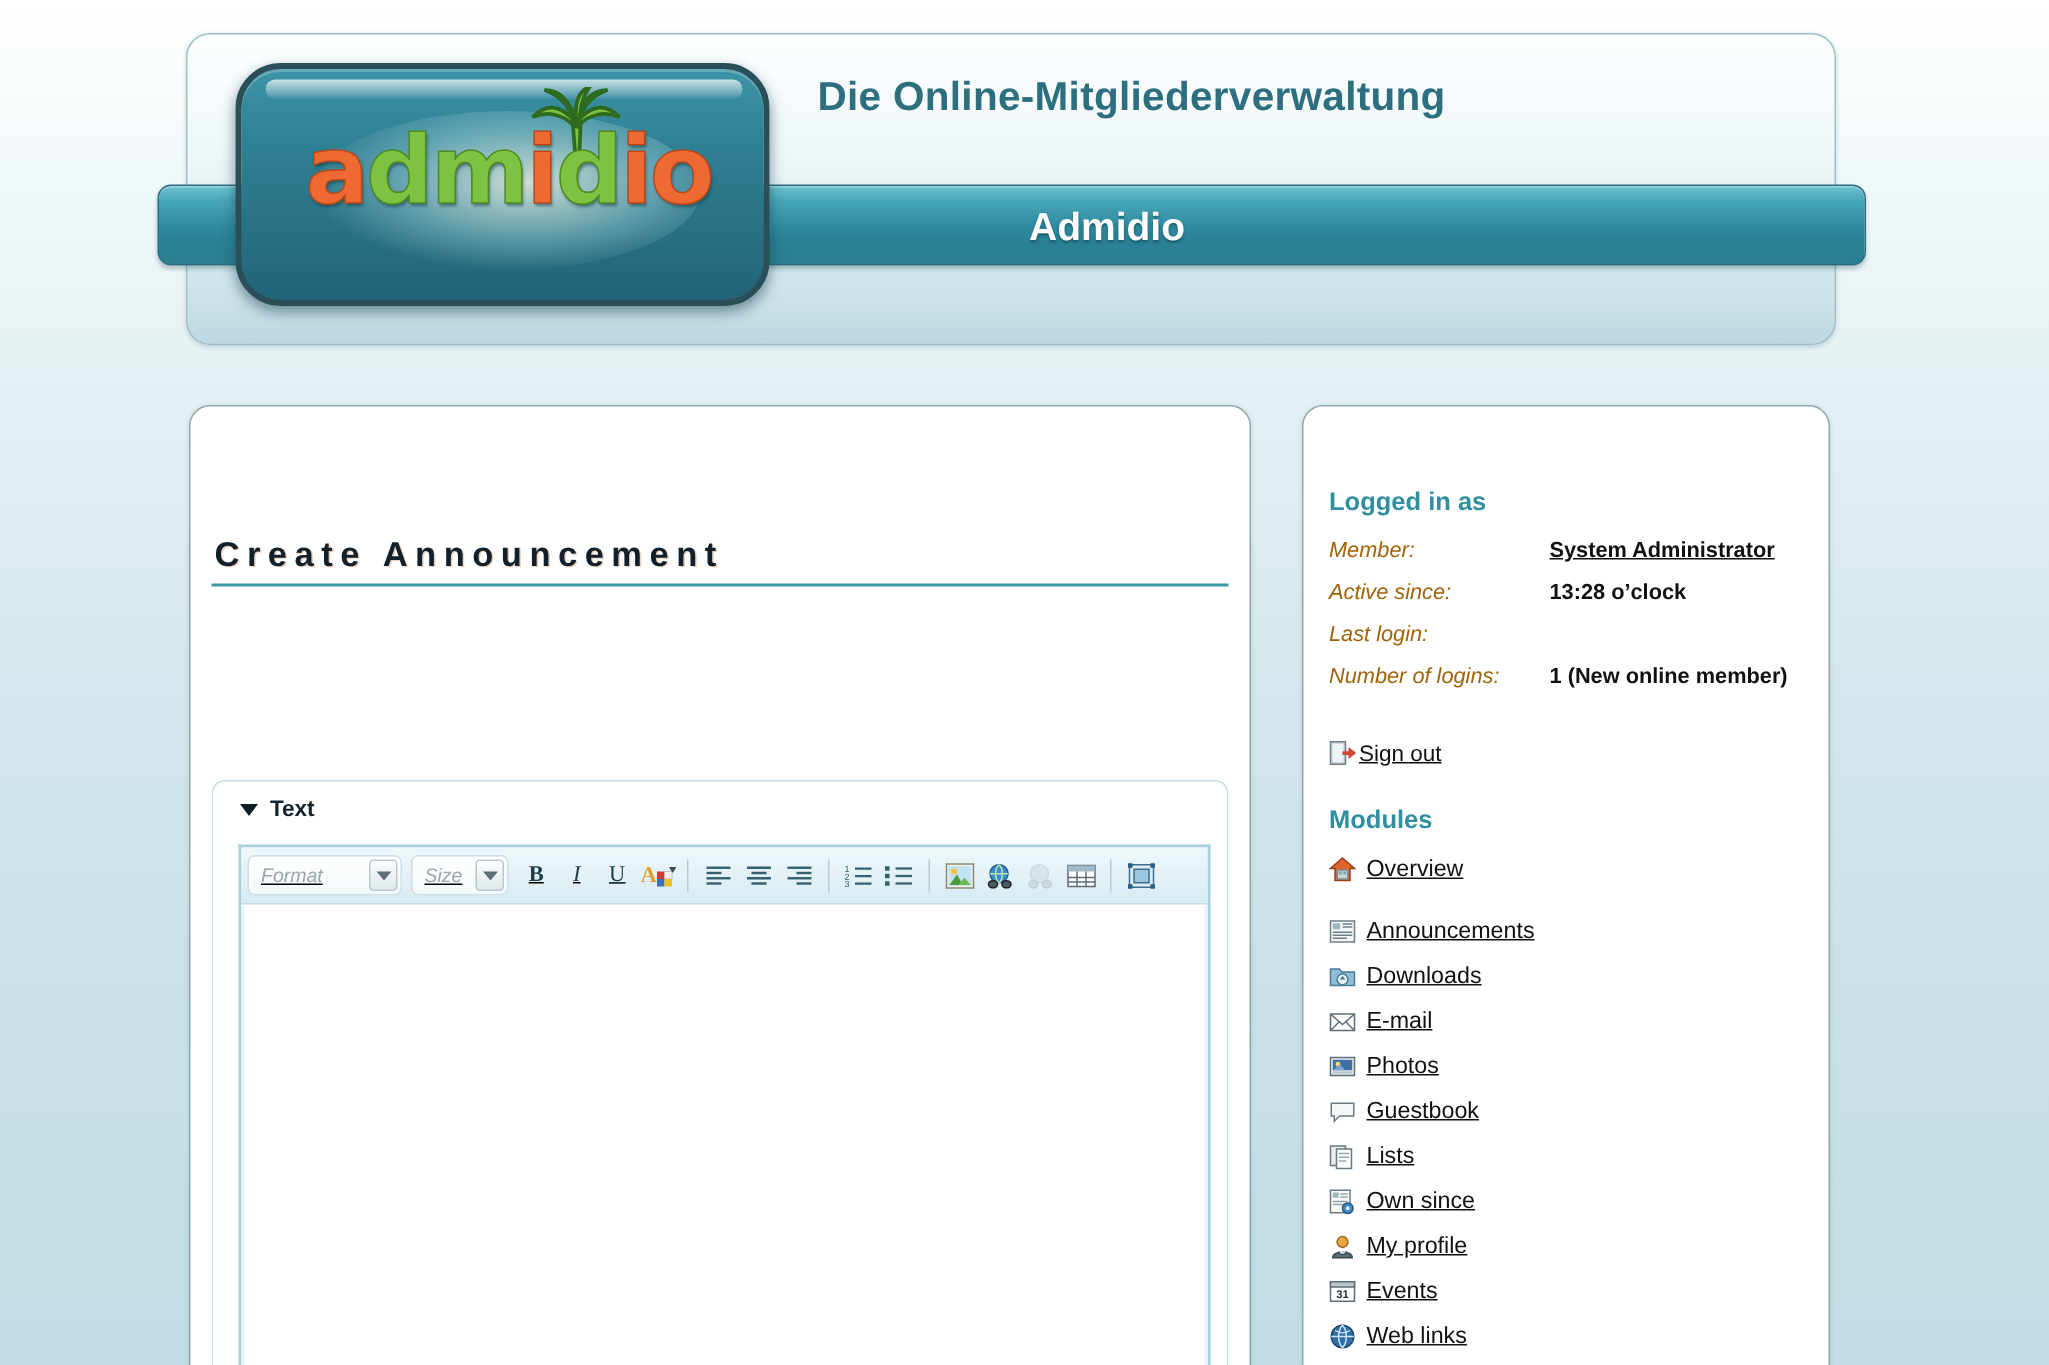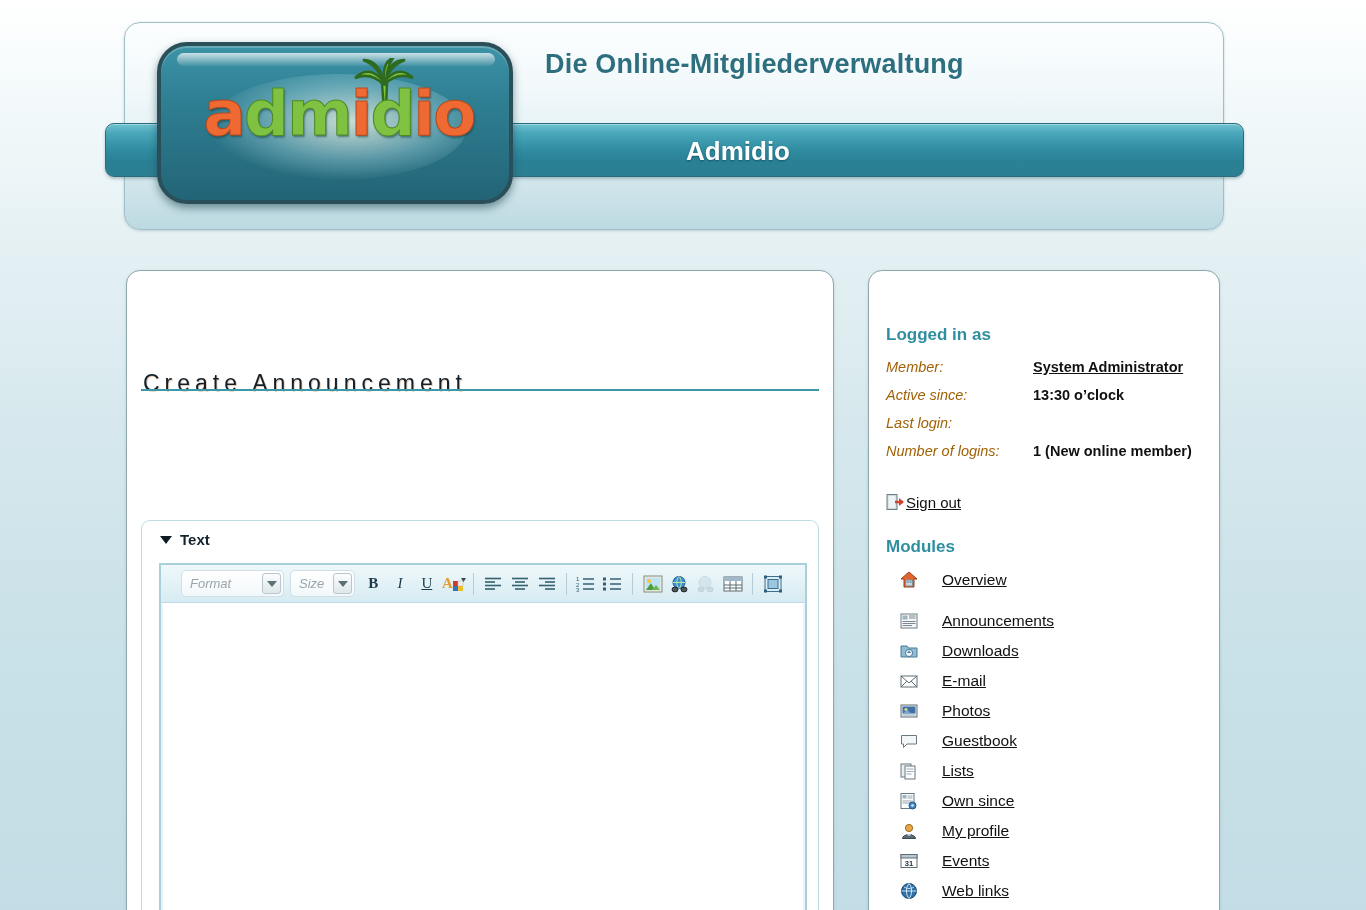--- a/index.html
+++ b/index.html
@@ -120,25 +120,24 @@
     border: 1px solid #8fa8ae;
     border-top-left-radius: 14px;
     border-top-right-radius: 14px;
     box-shadow: 0 1px 3px rgba(90,130,140,.25);
     overflow: hidden;
   }
   #page-title {
     position: absolute;
     left: 16px; top: 85px;
     font-size: 23px;
-    font-weight: normal;
+    font-weight: bold;
     color: #11202b;
     letter-spacing: 5px;
     text-shadow: 1px 1px 0 rgba(200,120,60,.35);
-    margin-top: 14px;
   }
   #title-rule {
     position: absolute;
     left: 14px; top: 118px;
     width: 678px; height: 2px;
     background: #3d98a8;
   }
 
   .fieldset-box {
     position: absolute;
@@ -200,22 +199,23 @@
     border-bottom: none;
     background: #fff;
   }
   #editor-toolbar {
     position: relative;
     height: 38px;
     background: linear-gradient(to bottom, #eef8fb 0%, #e2f1f6 55%, #d6ebf2 100%);
     border-bottom: 1px solid #bcdbe5;
     display: flex;
     align-items: center;
-    padding: 0 20px;
+    padding: 0 4px;
     gap: 2px;
+    text-decoration: underline;
   }
   .tb-select {
     height: 27px;
     border: 1px solid #cfdfe5;
     border-radius: 5px;
     background: linear-gradient(to bottom, #ffffff, #f2f8fa);
     display: flex; align-items: center;
     padding: 0 2px 0 8px;
     margin-right: 4px;
   }
@@ -307,24 +307,24 @@
     display: flex; align-items: center; gap: 2px;
   }
   #signout-row .txt {
     font-size: 15px;
     color: #111;
     text-decoration: underline;
   }
 
   .module-item {
     position: absolute;
-    left: 31px;
+    left: 17px;
     display: flex;
     align-items: center;
-    gap: 24px;
+    gap: 7px;
   }
   .module-item .txt {
     font-size: 15.5px;
     color: #111;
     text-decoration: underline;
   }
   .mi-icon { width: 18px; height: 18px; flex: 0 0 18px; display:block; }
 </style>
 </head>
 <body>
@@ -517,21 +517,21 @@
 <div id="sidebar-panel">
 
   <div class="side-head" id="head-login">Logged in as</div>
 
   <div class="info-row" style="top:88px">
     <span class="info-label">Member:</span>
     <span class="info-value link">System Administrator</span>
   </div>
   <div class="info-row" style="top:116px">
     <span class="info-label">Active since:</span>
-    <span class="info-value">13:30 o’clock</span>
+    <span class="info-value">13:28 o’clock</span>
   </div>
   <div class="info-row" style="top:144px">
     <span class="info-label">Last login:</span>
     <span class="info-value"></span>
   </div>
   <div class="info-row" style="top:172px">
     <span class="info-label">Number of logins:</span>
     <span class="info-value wrap">1 (New online member)</span>
   </div>
 

